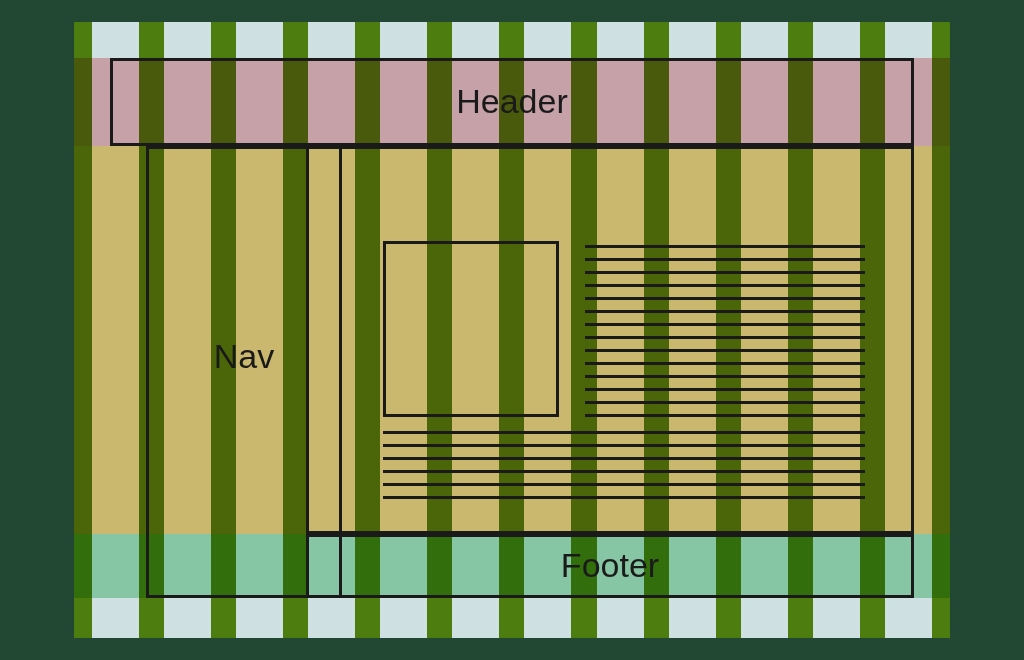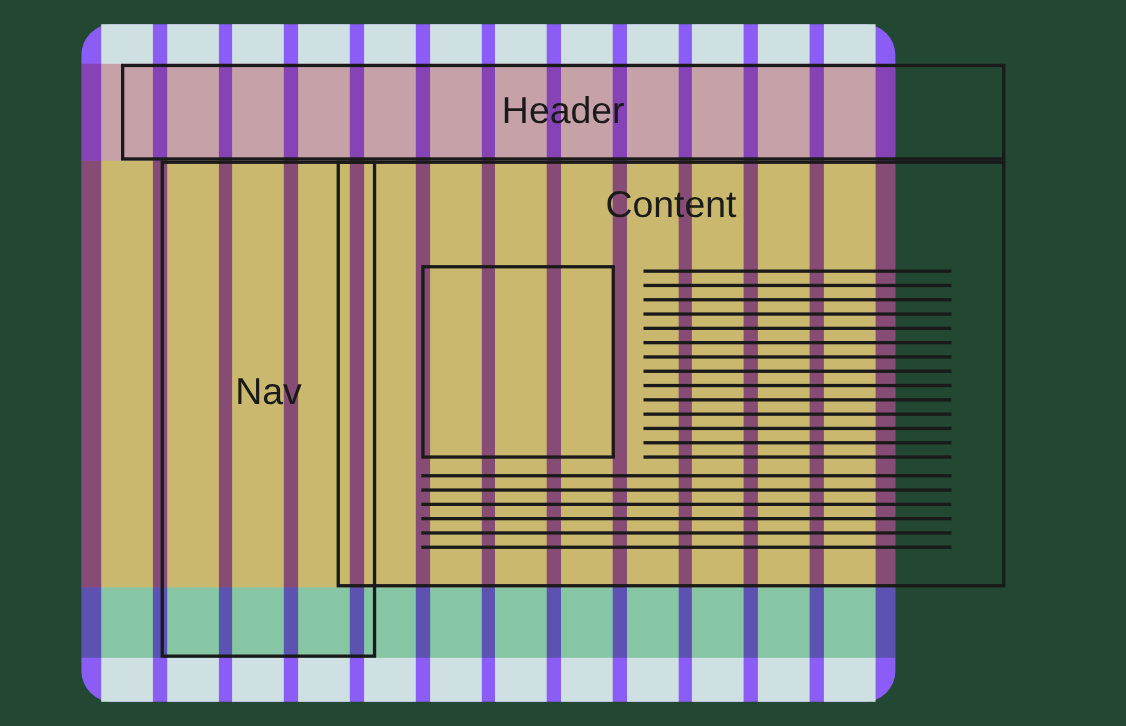--- a/index.html
+++ b/index.html
@@ -9,24 +9,23 @@
     width: 1024px;
     height: 660px;
     background: #224833;
     font-family: "Segoe UI", Arial, sans-serif;
     overflow: hidden;
   }
   .canvas {
     position: absolute;
     left: 74px;
     top: 22px;
-    width: 740px;
+    width: 876px;
     height: 616px;
-    background: #8b5cf6;
-    border-radius: 28px;
+    background: #4d7c0f;
   }
   .column-stripes {
     position: absolute;
     inset: 0;
     display: flex;
     justify-content: space-between;
     padding: 0 18px;
     pointer-events: none;
   }
   .col {
@@ -115,21 +114,20 @@
 
   <div class="region header-region">
     <div class="region-label">Header</div>
   </div>
 
   <div class="region nav-region">
     <div class="region-label">Nav</div>
   </div>
 
   <div class="region content-region">
-    <div class="region-label">Content</div>
     <div class="content-image-box"></div>
     <div class="content-lines upper">
       <div class="text-line"></div>
       <div class="text-line"></div>
       <div class="text-line"></div>
       <div class="text-line"></div>
       <div class="text-line"></div>
       <div class="text-line"></div>
       <div class="text-line"></div>
       <div class="text-line"></div>
@@ -143,14 +141,17 @@
     <div class="content-lines lower">
       <div class="text-line"></div>
       <div class="text-line"></div>
       <div class="text-line"></div>
       <div class="text-line"></div>
       <div class="text-line"></div>
       <div class="text-line"></div>
     </div>
   </div>
 
+  <div class="region footer-region">
+    <div class="region-label">Footer</div>
+  </div>
 
 </div>
 
 </body></html>

